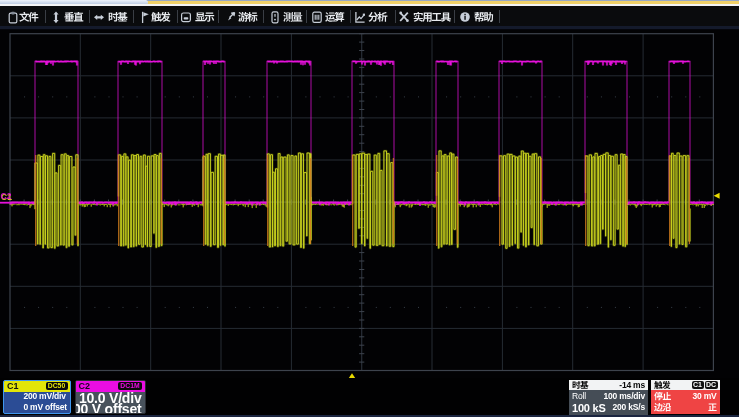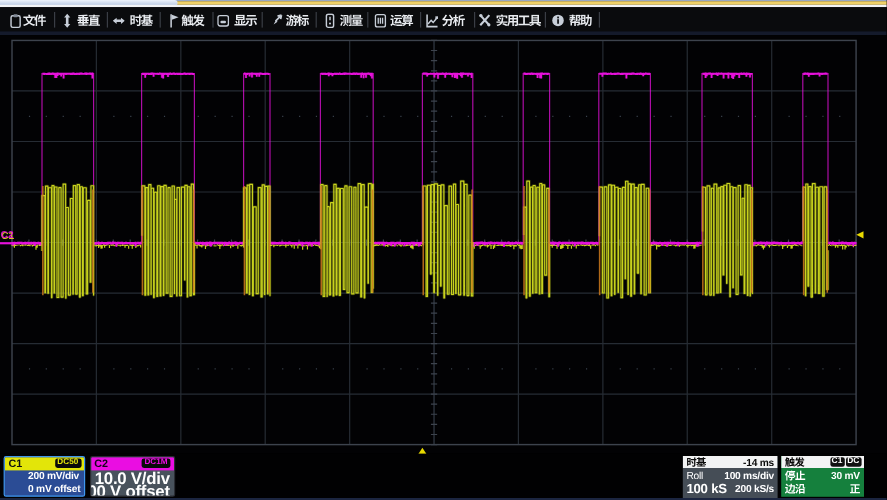--- a/index.html
+++ b/index.html
@@ -176,21 +176,21 @@
 <svg style="position:absolute;left:3.0px;top:1.0px" width="18" height="10" viewBox="0 0 18 10">
         <path d="M0.459 -0.428C0.507 -0.355 0.572 -0.256 0.601 -0.198L0.708 -0.26C0.675 -0.317 0.607 -0.411 0.558 -0.48ZM0.299 -0.385V-0.203H0.178V-0.385ZM0.299 -0.49H0.178V-0.664H0.299ZM0.066 -0.771V-0.016H0.178V-0.096H0.411V-0.771ZM0.747 -0.843V-0.665H0.448V-0.546H0.747V-0.071C0.747 -0.051 0.739 -0.044 0.717 -0.044C0.695 -0.044 0.621 -0.044 0.551 -0.047C0.569 -0.013 0.588 0.041 0.593 0.074C0.693 0.075 0.764 0.072 0.808 0.053C0.853 0.034 0.869 0.002 0.869 -0.07V-0.546H0.971V-0.665H0.869V-0.843Z" transform="translate(0.00,7.22) scale(8.60)" fill="#0a0a0a"></path>
         <path d="M0.659 -0.849V-0.774H0.344V-0.85H0.224V-0.774H0.086V-0.677H0.224V-0.377H0.032V-0.279H0.225C0.17 -0.226 0.097 -0.18 0.023 -0.153C0.048 -0.131 0.083 -0.089 0.1 -0.062C0.156 -0.087 0.211 -0.122 0.26 -0.165V-0.101H0.437V-0.036H0.122V0.062H0.888V-0.036H0.559V-0.101H0.742V-0.175C0.79 -0.132 0.845 -0.096 0.9 -0.071C0.917 -0.099 0.953 -0.142 0.979 -0.163C0.908 -0.188 0.838 -0.231 0.783 -0.279H0.968V-0.377H0.782V-0.677H0.919V-0.774H0.782V-0.849ZM0.344 -0.677H0.659V-0.634H0.344ZM0.344 -0.55H0.659V-0.506H0.344ZM0.344 -0.422H0.659V-0.377H0.344ZM0.437 -0.259V-0.196H0.293C0.32 -0.222 0.344 -0.25 0.364 -0.279H0.648C0.669 -0.25 0.693 -0.222 0.72 -0.196H0.559V-0.259Z" transform="translate(8.00,7.22) scale(8.60)" fill="#0a0a0a"></path>
       </svg>
 <span style="position:absolute;right:3px;top:0.5px;font-size:8.5px;letter-spacing:-0.2px;font-weight:700;color:#0a0a0a">-14 ms</span>
 <span style="position:absolute;left:3px;top:11px;font-size:8.5px;letter-spacing:-0.2px;font-weight:400;color:#fff">Roll</span>
 <span style="position:absolute;right:3px;top:11px;font-size:8.5px;letter-spacing:-0.2px;font-weight:700;color:#fff">100 ms/div</span>
 <span style="position:absolute;left:3px;top:22.5px;font-size:11px;letter-spacing:-0.2px;font-weight:700;color:#fff">100 kS</span>
 <span style="position:absolute;right:3px;top:22.5px;font-size:8.5px;letter-spacing:-0.2px;font-weight:700;color:#fff">200 kS/s</span>
 </div>
-    <div style="position:absolute;left:650.5px;top:379.5px;width:69px;height:34.5px;background:#15803d;overflow:hidden">
+    <div style="position:absolute;left:650.5px;top:379.5px;width:69px;height:34.5px;background:#ef4444;overflow:hidden">
 <div style="position:absolute;left:0;top:0;width:100%;height:10.5px;background:#f2f3f4"></div>
 <svg style="position:absolute;left:3.0px;top:1.0px" width="18" height="10" viewBox="0 0 18 10">
         <path d="M0.242 -0.504V-0.415H0.19V-0.504ZM0.326 -0.504H0.38V-0.415H0.326ZM0.189 -0.592C0.201 -0.615 0.212 -0.639 0.223 -0.664H0.307C0.299 -0.639 0.289 -0.614 0.279 -0.592ZM0.169 -0.85C0.142 -0.731 0.089 -0.613 0.021 -0.54C0.04 -0.527 0.072 -0.502 0.093 -0.482V-0.327C0.093 -0.216 0.088 -0.067 0.031 0.038C0.054 0.048 0.098 0.075 0.117 0.091C0.153 0.025 0.171 -0.061 0.181 -0.147H0.242V0.056H0.326V-0.147H0.38V-0.031C0.38 -0.022 0.377 -0.02 0.371 -0.02C0.364 -0.02 0.346 -0.02 0.328 -0.021C0.341 0.004 0.355 0.048 0.358 0.075C0.396 0.075 0.422 0.072 0.445 0.055C0.467 0.038 0.473 0.01 0.473 -0.029V-0.592H0.382C0.403 -0.633 0.424 -0.679 0.438 -0.718L0.368 -0.761L0.352 -0.757H0.257C0.265 -0.78 0.272 -0.804 0.278 -0.827ZM0.242 -0.33V-0.236H0.188C0.189 -0.268 0.19 -0.299 0.19 -0.327V-0.33ZM0.326 -0.33H0.38V-0.236H0.326ZM0.651 -0.847V-0.67H0.506V-0.265H0.653V-0.088L0.476 -0.072L0.497 0.043C0.598 0.032 0.731 0.016 0.86 -0.001C0.868 0.028 0.873 0.055 0.876 0.078L0.977 0.044C0.967 -0.028 0.928 -0.14 0.886 -0.227L0.793 -0.197C0.806 -0.168 0.818 -0.137 0.829 -0.105L0.775 -0.1V-0.265H0.928V-0.67H0.775V-0.847ZM0.601 -0.571H0.664V-0.364H0.601ZM0.764 -0.571H0.829V-0.364H0.764Z" transform="translate(0.00,7.22) scale(8.60)" fill="#0a0a0a"></path>
         <path d="M0.668 -0.791C0.706 -0.746 0.759 -0.683 0.784 -0.646L0.882 -0.709C0.855 -0.745 0.8 -0.805 0.761 -0.846ZM0.134 -0.501C0.143 -0.516 0.185 -0.523 0.239 -0.523H0.37C0.305 -0.33 0.198 -0.18 0.019 -0.085C0.048 -0.062 0.091 -0.014 0.107 0.012C0.229 -0.055 0.32 -0.142 0.389 -0.248C0.42 -0.197 0.456 -0.151 0.496 -0.111C0.42 -0.067 0.332 -0.035 0.237 -0.015C0.26 0.012 0.287 0.059 0.301 0.091C0.409 0.063 0.509 0.024 0.595 -0.031C0.68 0.025 0.782 0.066 0.904 0.091C0.92 0.058 0.953 0.008 0.979 -0.018C0.87 -0.036 0.776 -0.067 0.697 -0.109C0.779 -0.185 0.844 -0.282 0.884 -0.407L0.8 -0.446L0.778 -0.441H0.484C0.494 -0.468 0.503 -0.495 0.512 -0.523H0.945L0.946 -0.638H0.541C0.555 -0.7 0.566 -0.766 0.575 -0.835L0.44 -0.857C0.431 -0.78 0.419 -0.707 0.403 -0.638H0.265C0.291 -0.689 0.317 -0.751 0.334 -0.809L0.208 -0.829C0.188 -0.75 0.15 -0.671 0.138 -0.651C0.124 -0.628 0.11 -0.614 0.095 -0.609C0.107 -0.58 0.126 -0.526 0.134 -0.501ZM0.593 -0.179C0.542 -0.221 0.5 -0.27 0.467 -0.325H0.713C0.682 -0.269 0.641 -0.22 0.593 -0.179Z" transform="translate(8.00,7.22) scale(8.60)" fill="#0a0a0a"></path>
       </svg>
 <div style="position:absolute;right:16px;top:1px;width:12px;height:8.5px;background:#111;border-radius:2px;text-align:center">
         <span style="font-size:7px;font-weight:700;color:#fff;line-height:8.5px;display:block">C1</span>
       </div>
 <div style="position:absolute;right:2px;top:1px;width:13px;height:8.5px;background:#111;border-radius:2px;text-align:center">
         <span style="font-size:7px;font-weight:700;color:#fff;line-height:8.5px;display:block">DC</span>

